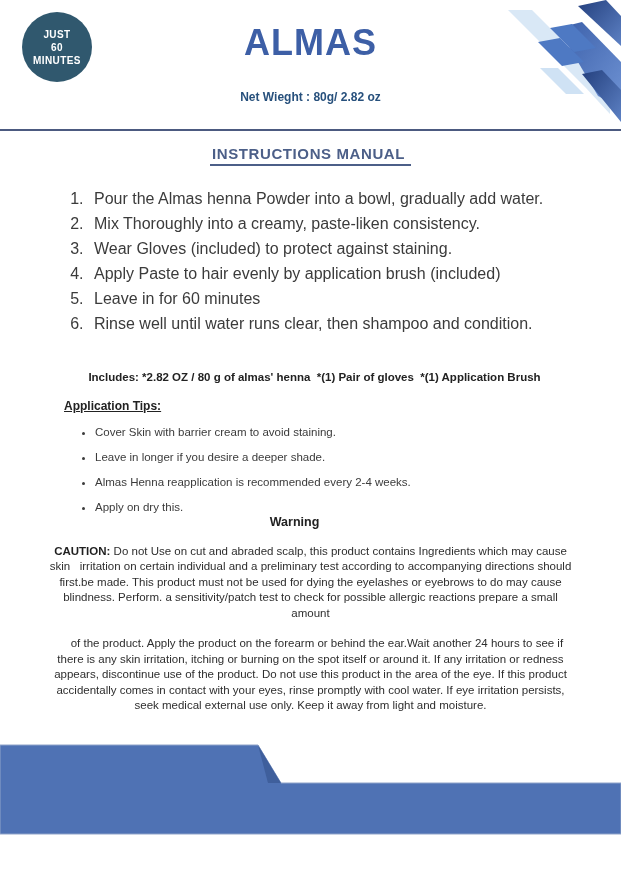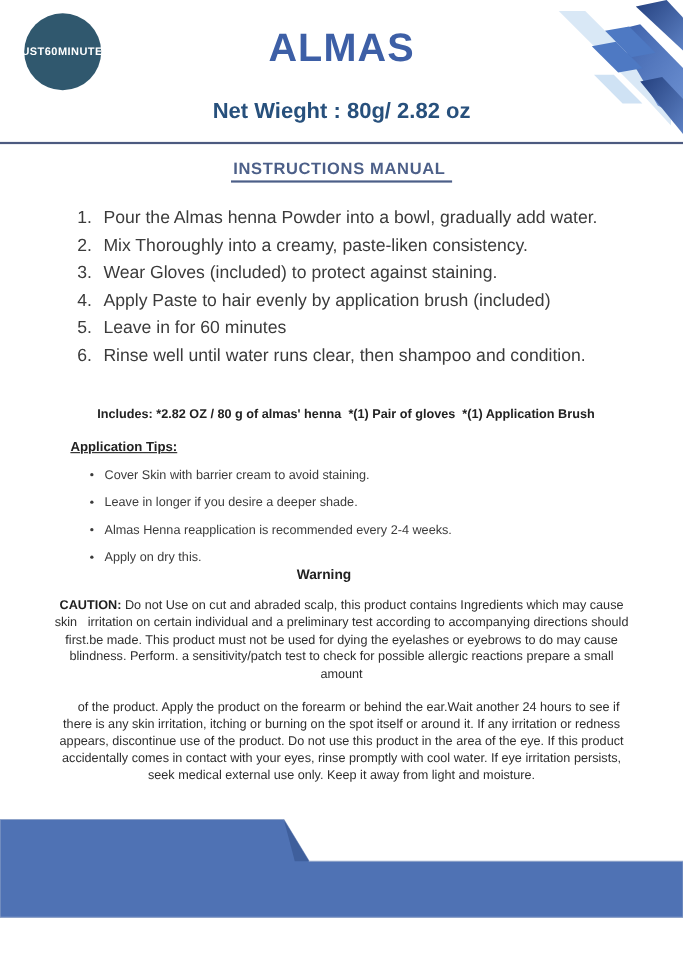--- a/index.html
+++ b/index.html
@@ -15,21 +15,21 @@
 
   
   .badge {
     position: absolute;
     left: 22px; top: 12px;
     width: 70px; height: 70px;
     border-radius: 50%;
     background: #30586e;
     color: #ffffff;
     display: flex;
-    flex-direction: row;
+    flex-direction: column;
     align-items: center;
     justify-content: center;
     font-weight: bold;
     font-size: 10px;
     line-height: 1.3;
     letter-spacing: 0.4px;
     text-align: center;
   }
   .brand {
     position: absolute;
@@ -45,21 +45,21 @@
     top: 62px; left: 0; width: 621px;
     text-align: center;
     font-size: 16px;
     letter-spacing: 3px;
     color: #99a0ab;
   }
   .netweight {
     position: absolute;
     top: 90px; left: 0; width: 621px;
     text-align: center;
-    font-size: 20px;
+    font-size: 12px;
     font-weight: bold;
     color: #27507c;
   }
   .corner-decor {
     position: absolute;
     top: 0; left: 480px;
     width: 141px; height: 130px;
   }
   .divider {
     position: absolute;

